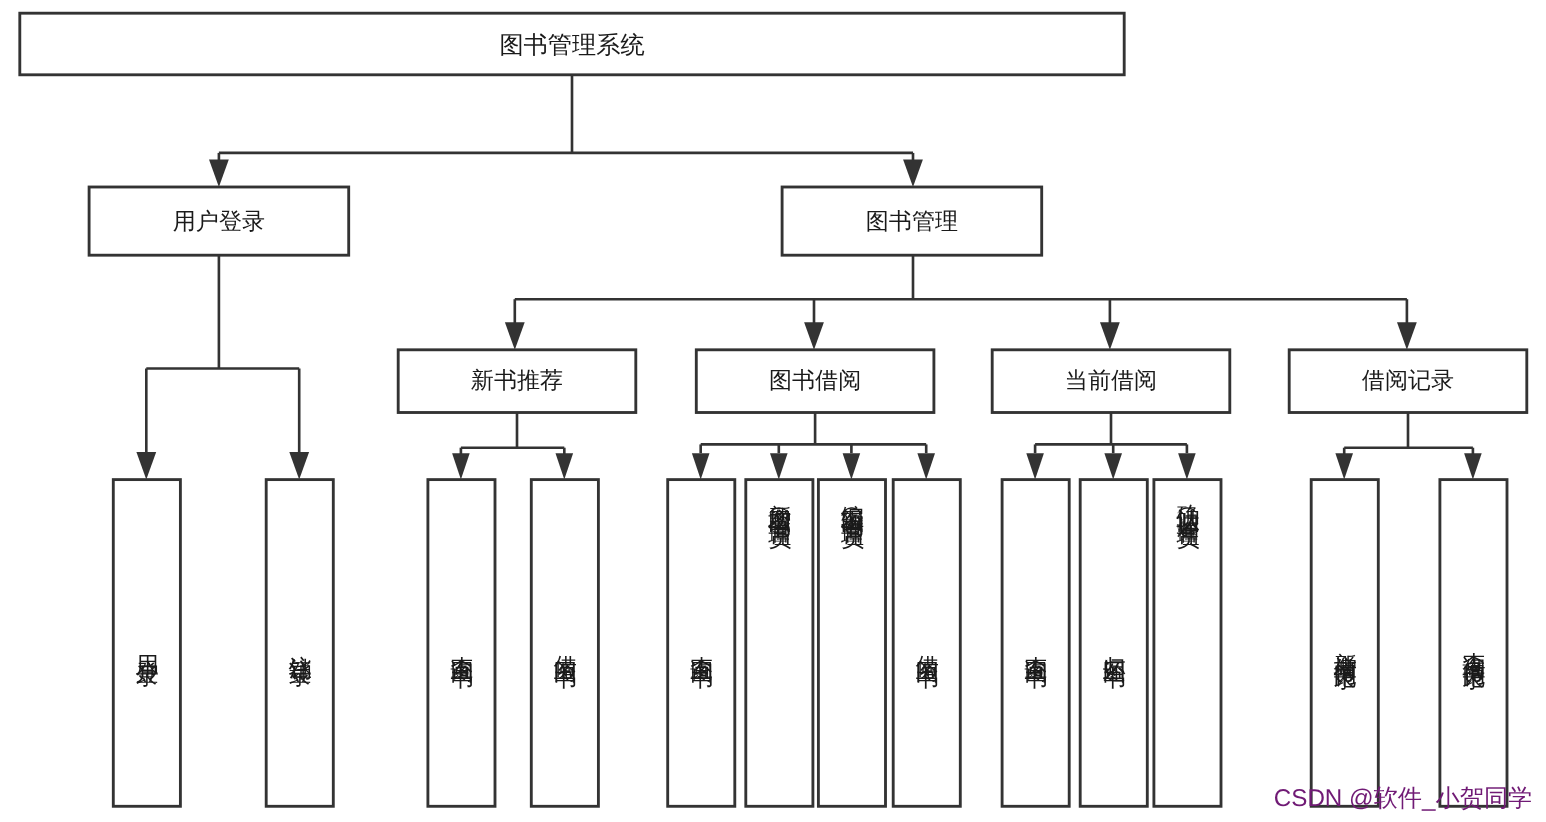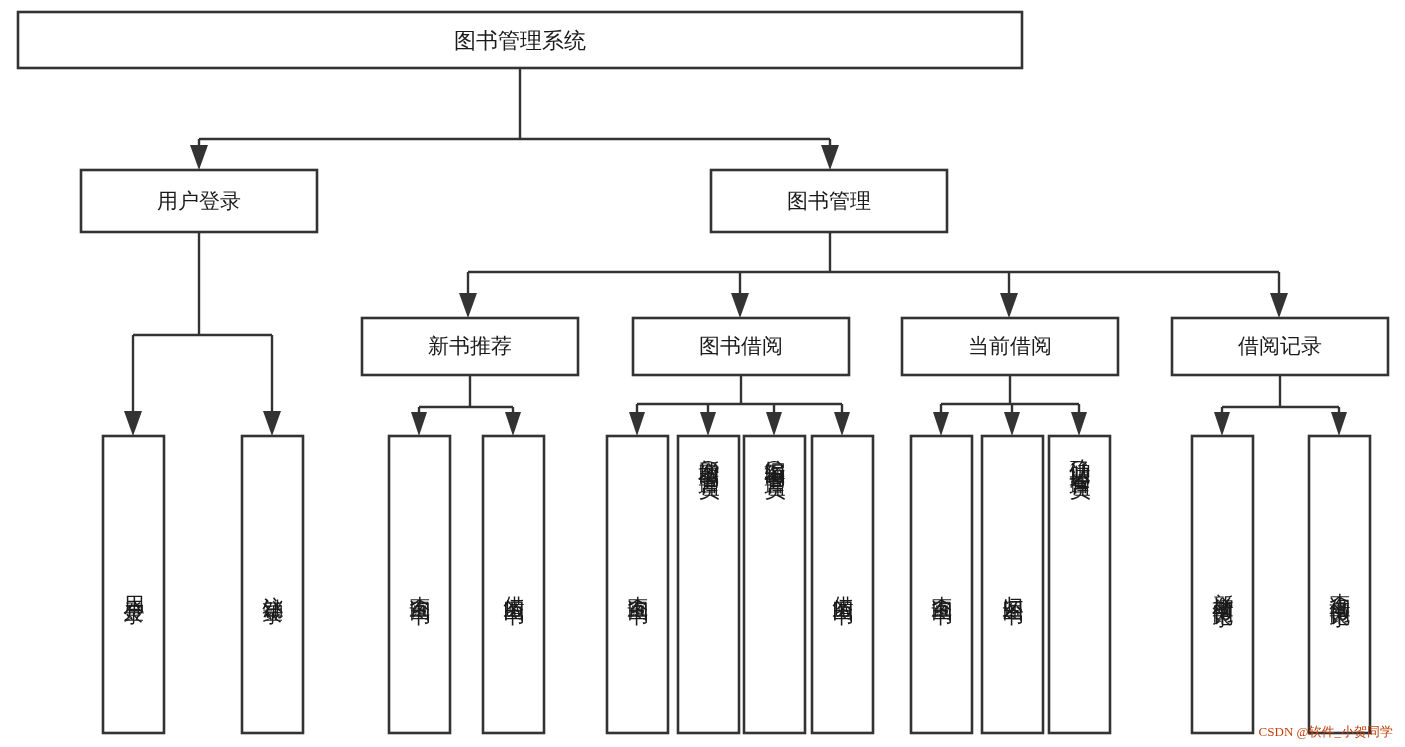--- a/index.html
+++ b/index.html
@@ -64,23 +64,23 @@
     white-space: nowrap;
     display: flex;
     align-items: center;
     justify-content: center;
     pointer-events: none;
   }
   .watermark {
     position: absolute;
     right: 12px;
     bottom: 6px;
-    font-family: Liberation Serif, serif;
-    font-size: 13px;
-    color: #c2410c;
+    font-family: Liberation Sans, sans-serif;
+    font-size: 22px;
+    color: #701a75;
     white-space: nowrap;
   }
 </style>
 </head>
 <body>
 
 <div id="diagram-root">
 
   <svg class="flow" viewBox="0 0 1405 747">
 

